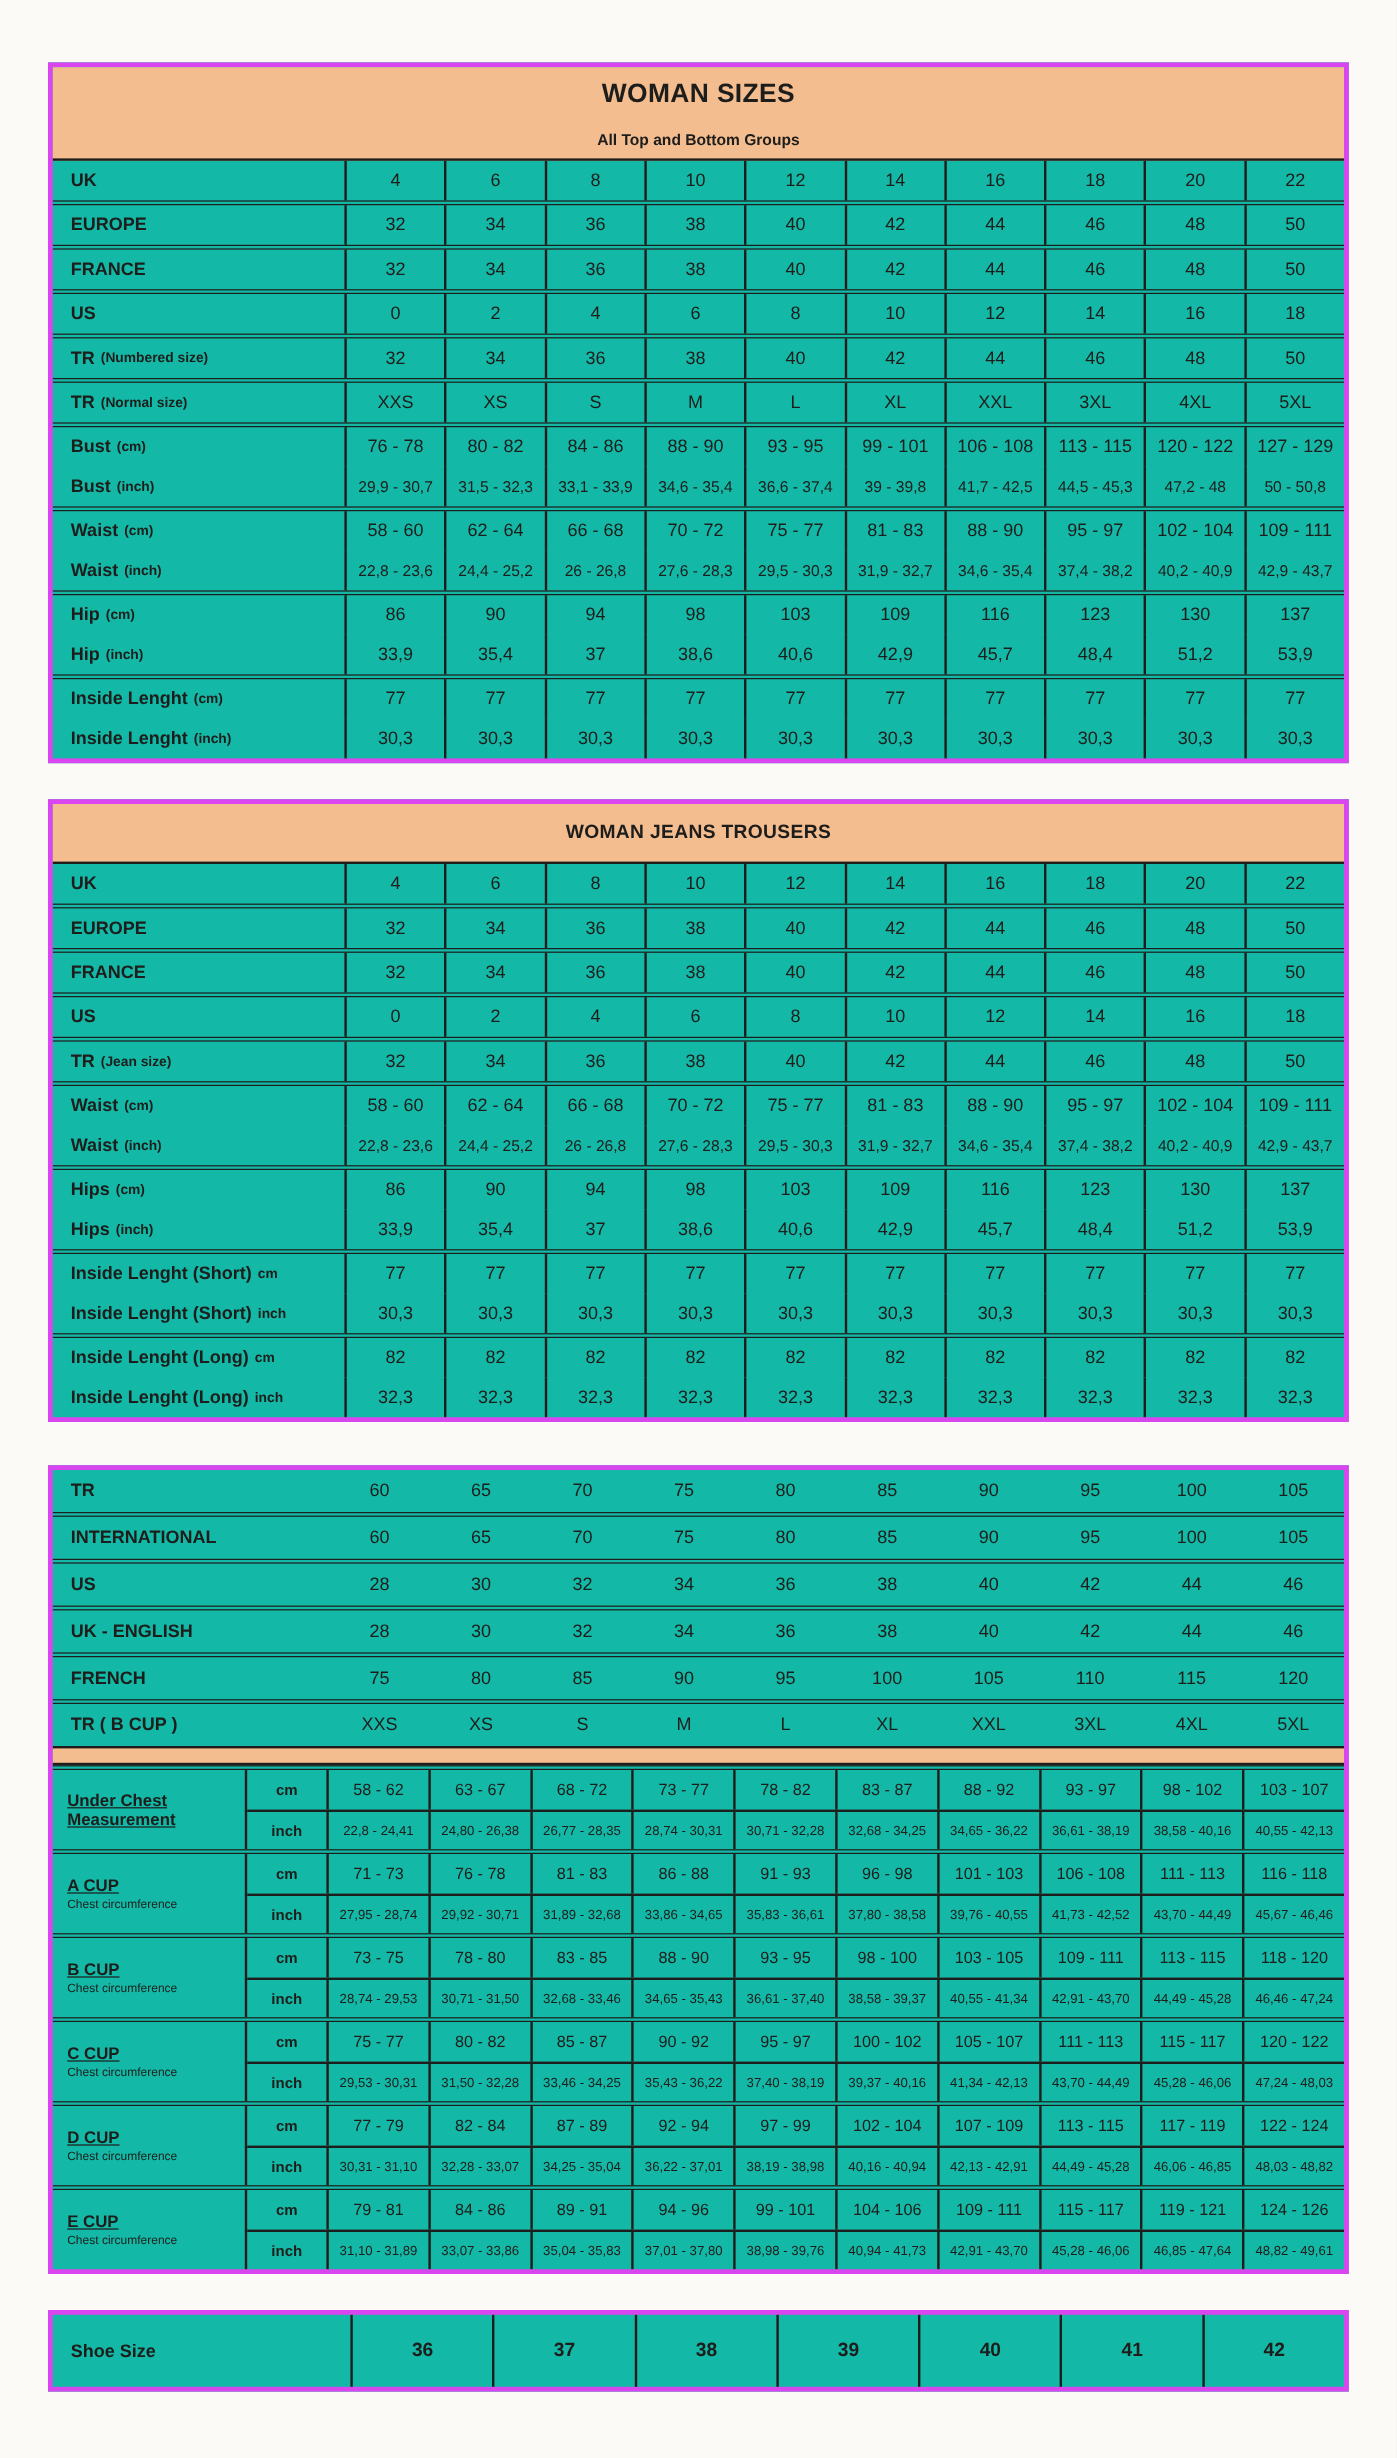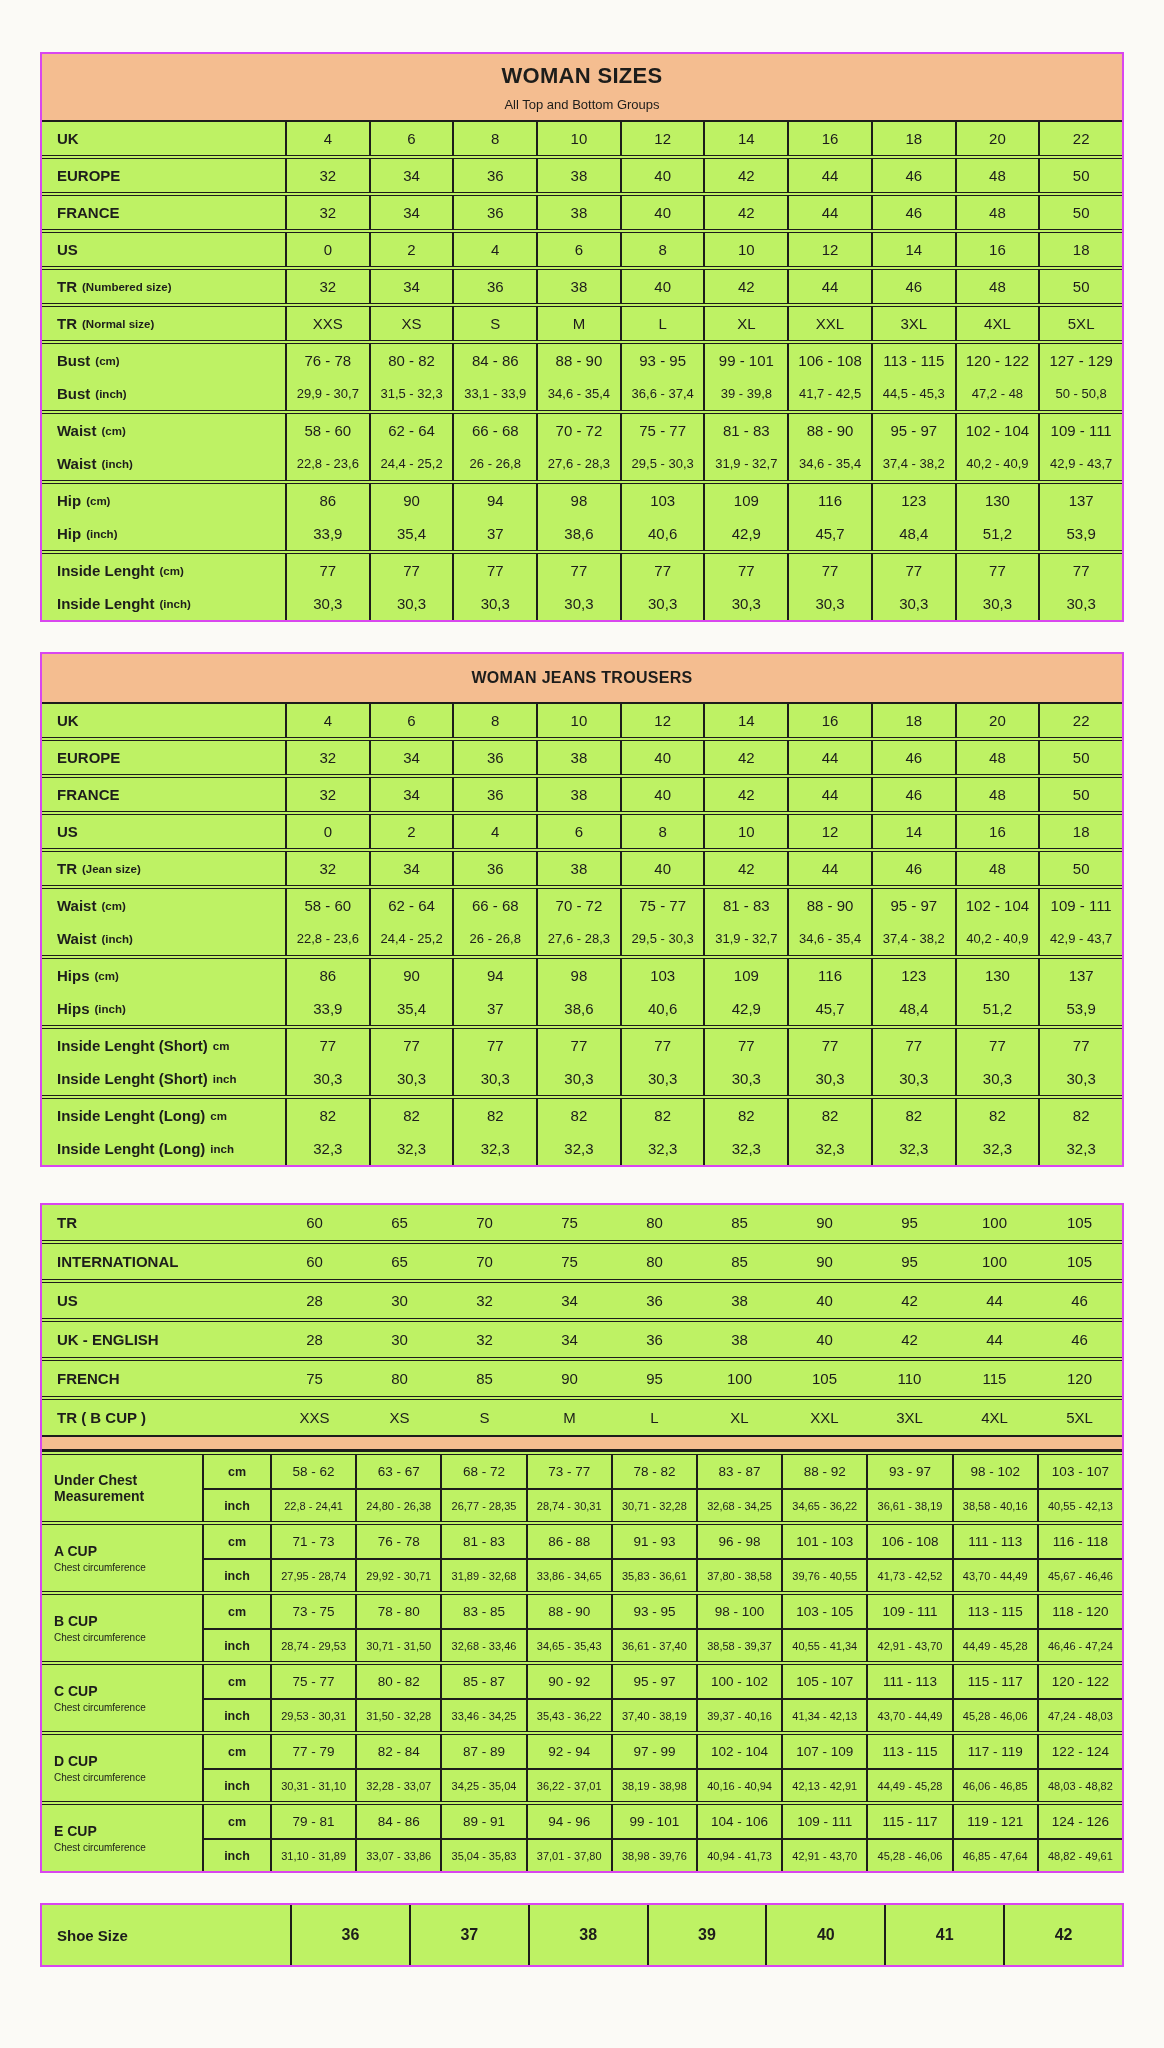--- a/index.html
+++ b/index.html
@@ -2,31 +2,31 @@
 <html><head>
 <meta charset="utf-8">
 <style>
   * { margin:0; padding:0; box-sizing:border-box; }
   body { background:#e9e9e9; font-family:"Liberation Sans", sans-serif; }
   .page {
     width:1164px; min-height:2048px; margin:0 auto;
     background:#fbfaf6; color:#1d1d1b;
     padding:52px 40px 60px 40px;
   }
-  .tbl { border:2px solid #d946ef; background:#bef264; }
+  .tbl { border:4px solid #d946ef; background:#14b8a6; }
   .gap30 { height:30px; } .gap36 { height:36px; }
 
   
   .thead {
     background:#f4bd90; border-bottom:2px solid #1d1d1b;
     text-align:center; padding:9px 4px 8px 4px;
   }
   .ttl { font-size:22px; font-weight:bold; letter-spacing:.3px; }
   .ttl.mid { font-size:16px; } .ttl.sm { font-size:17px; } .ttl.shoe { font-size:19px; }
-  .sub { font-size:13px; font-weight:normal; margin-top:8px; }
+  .sub { font-size:13px; font-weight:bold; margin-top:18px; }
   .thead.pad1 { padding:15px 4px; } .thead.pad2 { padding:13px 4px; } .thead.pad3 { padding:15px 4px; }
 
   
   .sec { border-top:4px double #1d1d1b; }
   .sec:first-child { border-top:none; }
   .row { display:grid; grid-template-columns:243px repeat(10, 1fr); }
   .lab {
     display:flex; align-items:center; gap:5px;
     padding:4px 4px 4px 15px; font-weight:bold; font-size:15px; white-space:nowrap;
   }
@@ -39,21 +39,21 @@
   .row.small .val { font-size:13px; }
 
   
   .brow { display:grid; grid-template-columns:230px repeat(10,1fr); border-top:4px double #1d1d1b; }
   .brow:first-child { border-top:none; }
   .blab { display:flex; align-items:center; padding:4px 4px 4px 15px; font-weight:bold; font-size:15px; min-height:35px; white-space:nowrap; }
   .bval { display:flex; align-items:center; justify-content:center; font-size:15px; text-align:center; }
   .oband { height:16px; background:#f4bd90; border-top:2px solid #1d1d1b; border-bottom:2px solid #1d1d1b; }
   .csec { display:flex; border-top:4px double #1d1d1b; }
   .clab { width:162px; border-right:2px solid #1d1d1b; display:flex; flex-direction:column; justify-content:center; padding:3px 6px 3px 12px; }
-  .clab-main { font-weight:bold; font-size:14px; line-height:1.15; }
+  .clab-main { font-weight:bold; font-size:14px; line-height:1.15;text-decoration:underline; }
   .clab-sub { font-size:10px; margin-top:2px; }
   .crows { flex:1; display:flex; flex-direction:column; }
   .crow { display:grid; grid-template-columns:66px repeat(10,1fr); min-height:33px; flex:1; }
   .crow.cinch { border-top:2px solid #1d1d1b; }
   .cunit { display:flex; align-items:center; justify-content:center; font-weight:bold; font-size:12.5px; }
   .cval { border-left:2px solid #1d1d1b; display:flex; align-items:center; justify-content:center; font-size:13.5px; text-align:center; padding:2px 1px; }
   .crow.cinch .cval { font-size:11px; }
 
   
   .srow { display:grid; grid-template-columns:248px repeat(7,1fr); }

